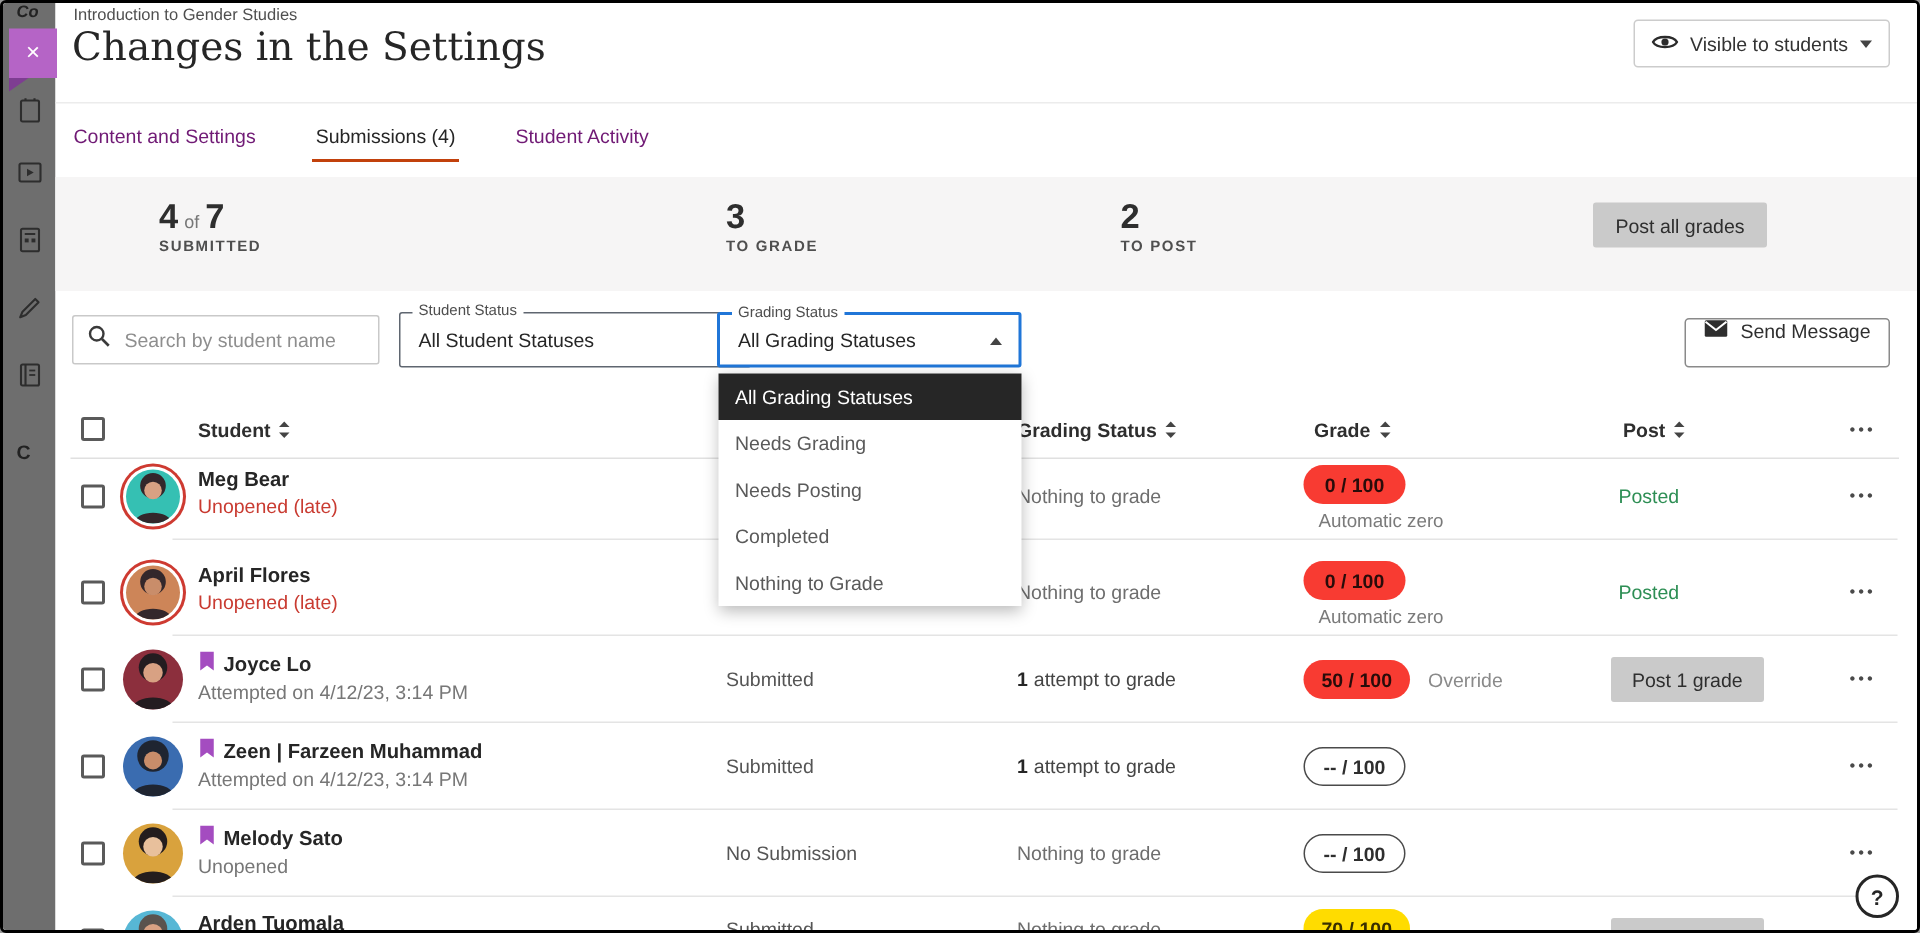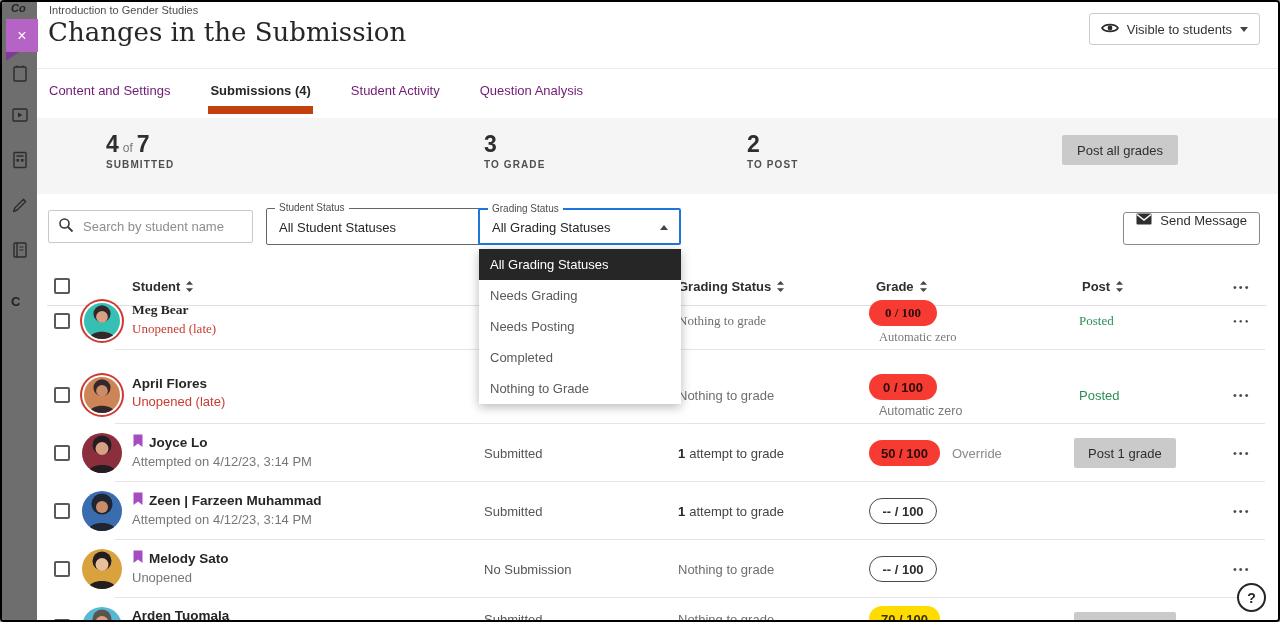--- a/index.html
+++ b/index.html
@@ -23,21 +23,21 @@
                   padding:0 11px;border:1px solid #ccc;border-radius:3px;background:#fff;font-size:13px;
                   color:#333;cursor:pointer;}
   .caret-down{width:0;height:0;border-left:4px solid transparent;border-right:4px solid transparent;
               border-top:5px solid #444;}
   .caret-up{width:0;height:0;border-left:4px solid transparent;border-right:4px solid transparent;
             border-bottom:5px solid #444;}
   .header-rule{position:absolute;left:0;right:0;top:66px;border-top:1px solid #ececec;}
   
   .tabs{position:absolute;left:10px;top:67px;display:flex;gap:36px;align-items:flex-start;}
   .tab{font-size:13px;color:#701a75;padding:14px 2px 12px;cursor:pointer;}
-  .tab.active{color:#262626;font-weight:700;border-bottom:8px solid #c2410c;padding-bottom:8px;}
+  .tab.active{color:#262626;font-weight:400;border-bottom:2px solid #c2410c;padding-bottom:8px;}
   
   .statsbar{position:absolute;left:0;right:0;top:116px;height:76px;background:#f6f5f5;}
   .stat{position:absolute;top:14px;}
   .stat-line{display:flex;align-items:baseline;}
   .stat-num{font-size:23px;font-weight:700;color:#2e2e2e;line-height:1.05;}
   .stat-of{font-size:12px;color:#777;margin:0 4px;}
   .stat-label{font-size:10px;color:#4f4f4f;letter-spacing:1.1px;margin-top:3px;font-weight:600;}
   .s1{left:69px}.s2{left:447px}.s3{left:710px}
   .post-all-btn{position:absolute;right:100px;top:17px;height:30px;padding:0 15px;background:#cacaca;
                 border:none;border-radius:2px;font-size:13px;color:#2e2e2e;cursor:pointer;}
@@ -142,38 +142,37 @@
         </svg>
     </div>
     <div class="sb-label" style="top:292px;font-size:13px;">C</div>
   </div>
   <div class="close-btn">×</div>
   <div class="close-fold"></div>
 
   <div class="panel">
 
     <div class="breadcrumb">Introduction to Gender Studies</div>
-    <div class="page-title">Changes in the Submission</div>
+    <div class="page-title">Changes in the Settings</div>
     <div class="visibility-btn">
       <span>
         <svg width="18" height="12" viewBox="0 0 18 12">
             <path d="M1 6C3.5 1.5 14.5 1.5 17 6 14.5 10.5 3.5 10.5 1 6Z" fill="none" stroke="#2b2b2b" stroke-width="1.6"></path>
             <circle cx="9" cy="6" r="2.4" fill="#2b2b2b"></circle>
           </svg>
       </span>
       <span>Visible to students</span>
       <span class="caret-down"></span>
     </div>
     <div class="header-rule"></div>
 
     <div class="tabs">
       <div class="tab">Content and Settings</div>
       <div class="tab active">Submissions (4)</div>
       <div class="tab">Student Activity</div>
-      <div class="tab">Question Analysis</div>
     </div>
 
     <div class="statsbar">
       <div class="stat s1">
         <div class="stat-line">
           <span class="stat-num">4</span>
           <span class="stat-of">of</span>
           <span class="stat-num">7</span>
         </div>
         <div class="stat-label">SUBMITTED</div>
@@ -247,21 +246,21 @@
     <div class="th th-post">
       <span>Post</span>
       <svg width="9" height="13" viewBox="0 0 9 13">
           <path d="M4.5 1 8 4.7H1Z" fill="#444"></path>
           <path d="M4.5 12 1 8.3H8Z" fill="#444"></path>
         </svg>
     </div>
     <div class="dots th-menu">•••</div>
     <div class="thead-rule"></div>
 
-    <div class="row" style="top:290px;font-family:Liberation Serif, serif;">
+    <div class="row" style="top:300px;">
       <div class="cb"></div>
       <div class="avatar ring" style="background:#35c0b3">
         <svg viewBox="0 0 40 40" width="100%" height="100%">
             <circle cx="20" cy="12" r="9.5" fill="#33272b"></circle>
             <circle cx="20" cy="15.5" r="6.5" fill="#d8a183"></circle>
             <path d="M5 41C7 29 33 29 35 41Z" fill="#33272b"></path>
           </svg>
       </div>
       <div class="who">
         <div class="nm">

